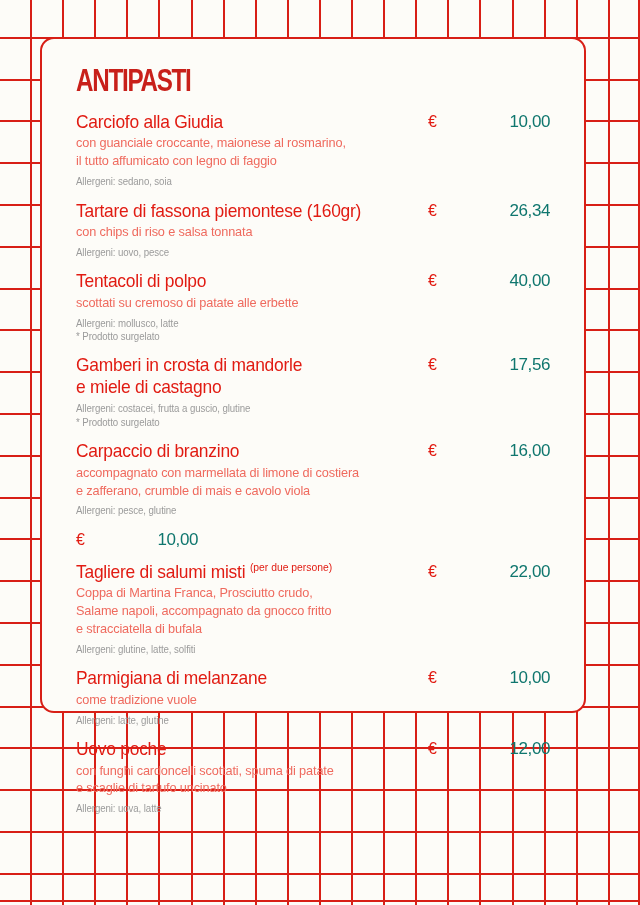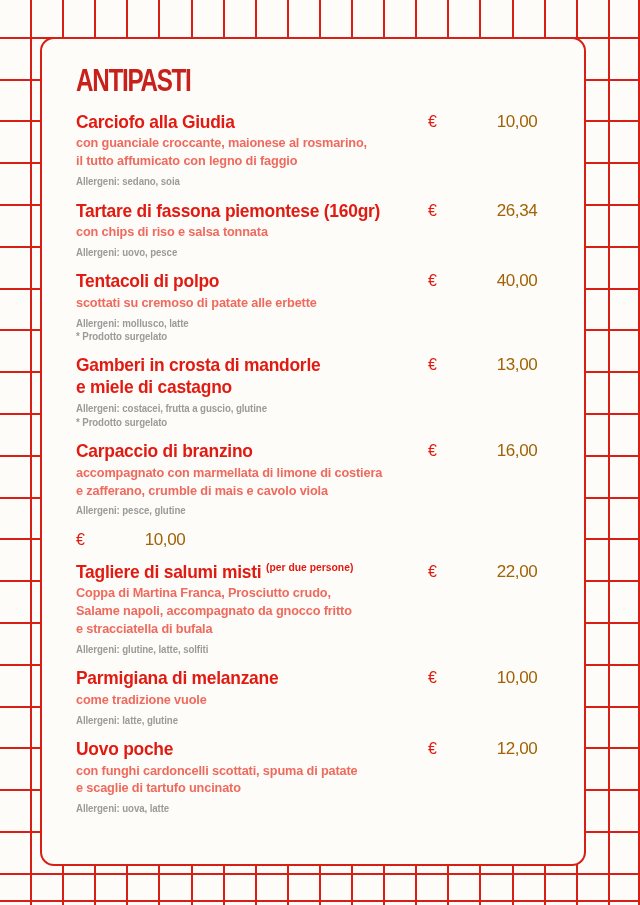--- a/index.html
+++ b/index.html
@@ -24,21 +24,21 @@
       repeating-linear-gradient(to right,  #d81f16 0 2px, transparent 2px 32.1px),
       repeating-linear-gradient(to bottom, #d81f16 0 2px, transparent 2px 41.8px);
     background-position: -2px -5px, 0 -5px;
     background-color:#fdfcf8;
   }
 
   
   #menu-card {
     position:absolute;
     left:40px; top:37px;
-    width:546px; height:829px;
+    width:546px; height:676px;
     background:#fdfcf8;
     border:2.2px solid #d81f16;
     border-radius:14px;
     padding:26px 34px 10px 34px;
   }
 
   .section-title {
     font-family:"Liberation Sans Narrow","Liberation Sans", sans-serif;
     font-size:31px;
     font-weight:bold;
@@ -50,21 +50,21 @@
     margin-bottom:15px;
     white-space:nowrap;
   }
 
   
   .item {
     display:flex;
     align-items:flex-start;
     margin-bottom:11px;
   }
-  .item-left { flex:1 1 auto; min-width:0; padding-right:8px;font-weight:bold; }
+  .item-left { flex:1 1 auto; min-width:0; padding-right:8px; }
   .item-price {
     flex:0 0 auto;
     display:flex;
     align-items:baseline;
     white-space:nowrap;
     padding-top:1px;
   }
 
   .dish-name {
     font-size:18.5px;
@@ -107,23 +107,23 @@
   .allergens span { display:block; }
 
   .cur {
     font-size:16px;
     color:#e11b12;
     width:56px;
     text-align:left;
   }
   .amt {
     font-size:17px;
-    color:#a16207;
+    color:#0f766e;
     width:66px;
-    text-align:center;
+    text-align:right;
     letter-spacing:-0.4px;
   }
 </style>
 </head>
 <body>
 
 <div id="page">
 
   <div id="grid-bg"></div>
 
@@ -182,21 +182,21 @@
         <div class="item">
           <div class="item-left">
             <div class="dish-name"><span>Gamberi in crosta di mandorle</span><span class="line2">e miele di castagno</span></div>
             <div class="allergens">
               <span>Allergeni: costacei, frutta a guscio, glutine</span>
               <span>* Prodotto surgelato</span>
             </div>
           </div>
           <div class="item-price">
             <span class="cur">€</span>
-            <span class="amt">13,00</span>
+            <span class="amt">17,56</span>
           </div>
         </div>
         <div class="item">
           <div class="item-left">
             <div class="dish-name"><span>Carpaccio di branzino</span></div>
             <div class="dish-desc">
               <span>accompagnato con marmellata di limone di costiera</span>
               <span>e zafferano, crumble di mais e cavolo viola</span>
             </div>
             <div class="allergens">

